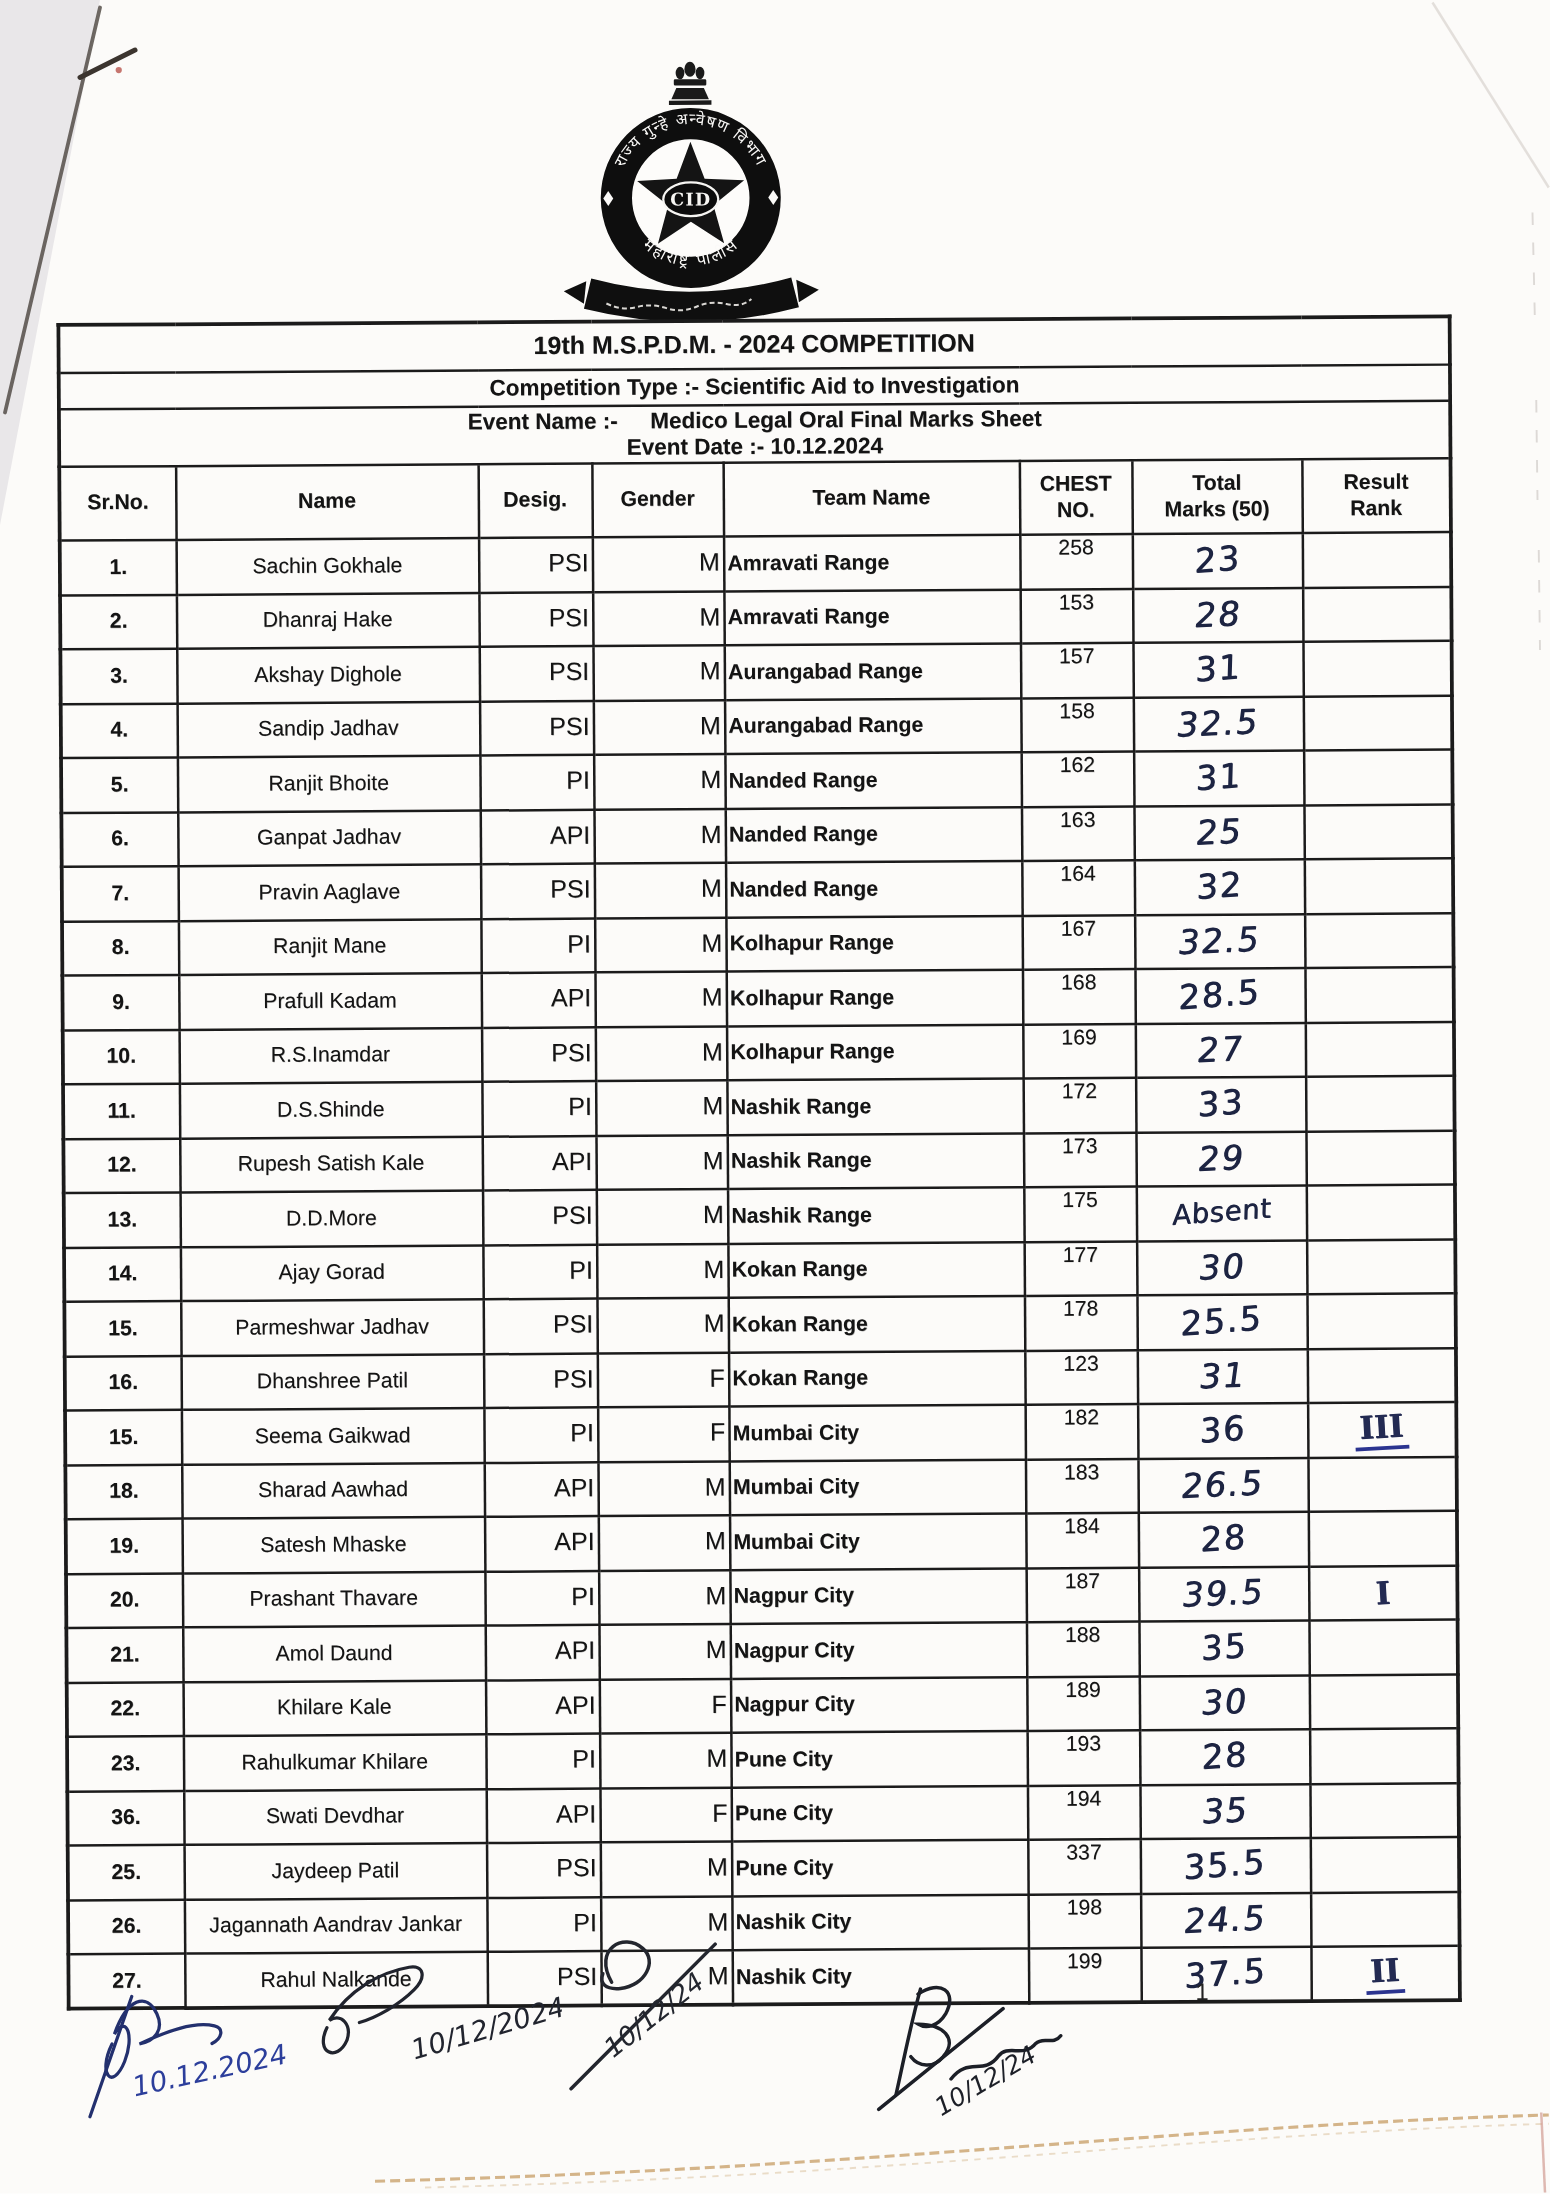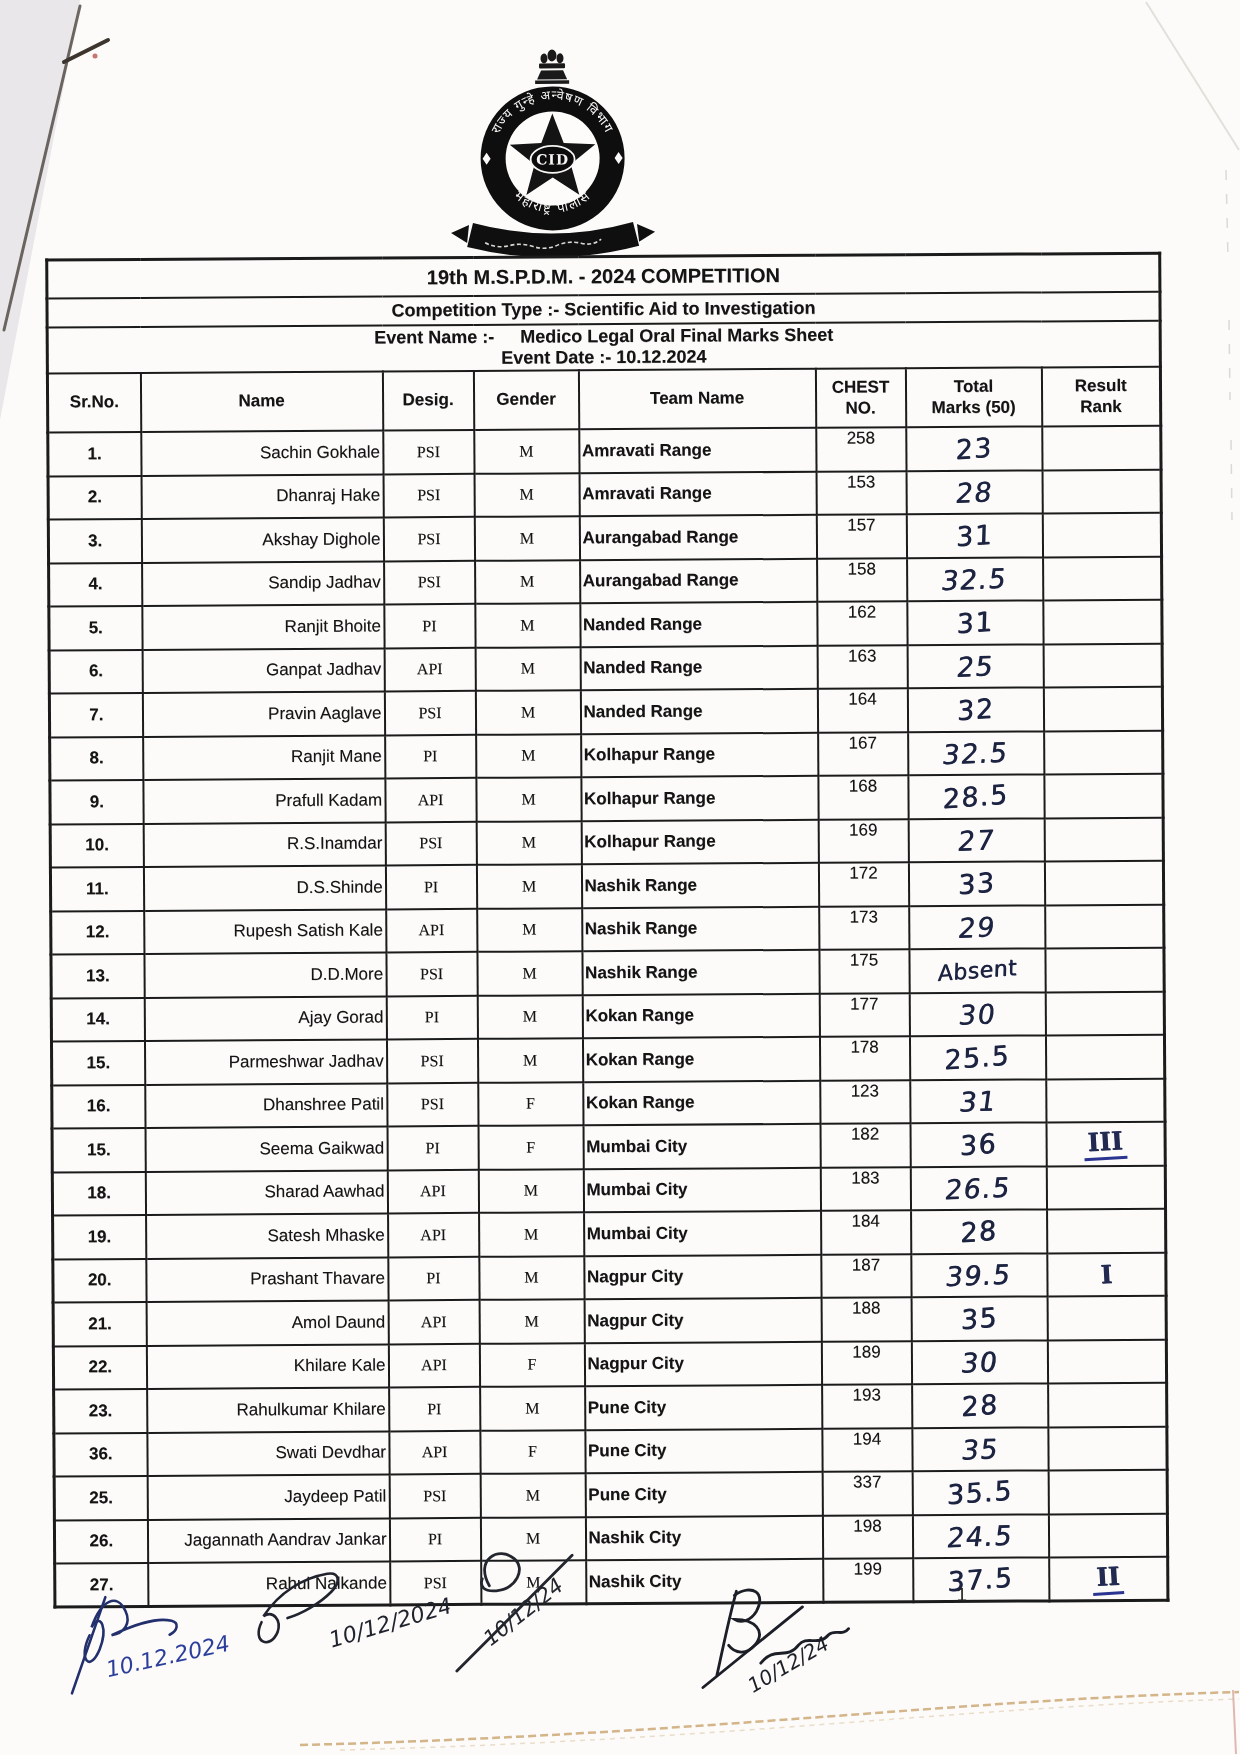--- a/index.html
+++ b/index.html
@@ -20,22 +20,22 @@
                table-layout:fixed;border:3px solid #1b1b1b;text-shadow:0.3px 0.3px 0 rgba(20,20,20,.35);}
   .marks-table td,.marks-table th{border:2px solid #1b1b1b;padding:0 2px;overflow:visible;}
   .title-row td{font-size:20px;font-weight:bold;text-align:center;height:36px;}
   .subtitle-row td{font-size:18px;font-weight:bold;text-align:center;height:27px;}
   .event-row td{font-size:18px;font-weight:bold;text-align:center;height:44px;line-height:1.15;}
   .event-line1{display:flex;justify-content:center;gap:26px;}
   .cols th{font-size:17px;font-weight:bold;line-height:1.2;height:57px;vertical-align:middle;text-align:center;}
   tbody tr{height:43.5px;}
   tbody td{font-size:17px;vertical-align:middle;}
   .c-sr{font-weight:bold;text-align:center;}
-  .c-name{text-align:right;padding-left:12px;line-height:1.15;margin-top:48px;}
-  .c-desig,.c-gender{text-align:center;font-size:16px;font-family:Liberation Serif, serif;}
+  .c-name{text-align:center;padding-left:12px;line-height:1.15;margin-top:48px;}
+  .c-desig,.c-gender{text-align:right;font-size:20px;}
   .c-team{text-align:left;padding-left:10px;font-weight:bold;}
   .c-chest{text-align:center;vertical-align:top;padding-top:3px;}
   .c-marks,.c-rank{text-align:center;}
 
   
   .ink{font-family:"DejaVu Sans",sans-serif;color:#1d2442;font-size:27px;display:inline-block;
        transform:rotate(-4deg) skewX(-6deg);letter-spacing:1.5px;
        text-shadow:0.6px 0.4px 0 currentColor;text-align:center;}
   tbody tr:nth-child(even) .ink{transform:rotate(-2deg) skewX(-10deg);}
   .ink.absent{font-size:22px;letter-spacing:0.5px;}

